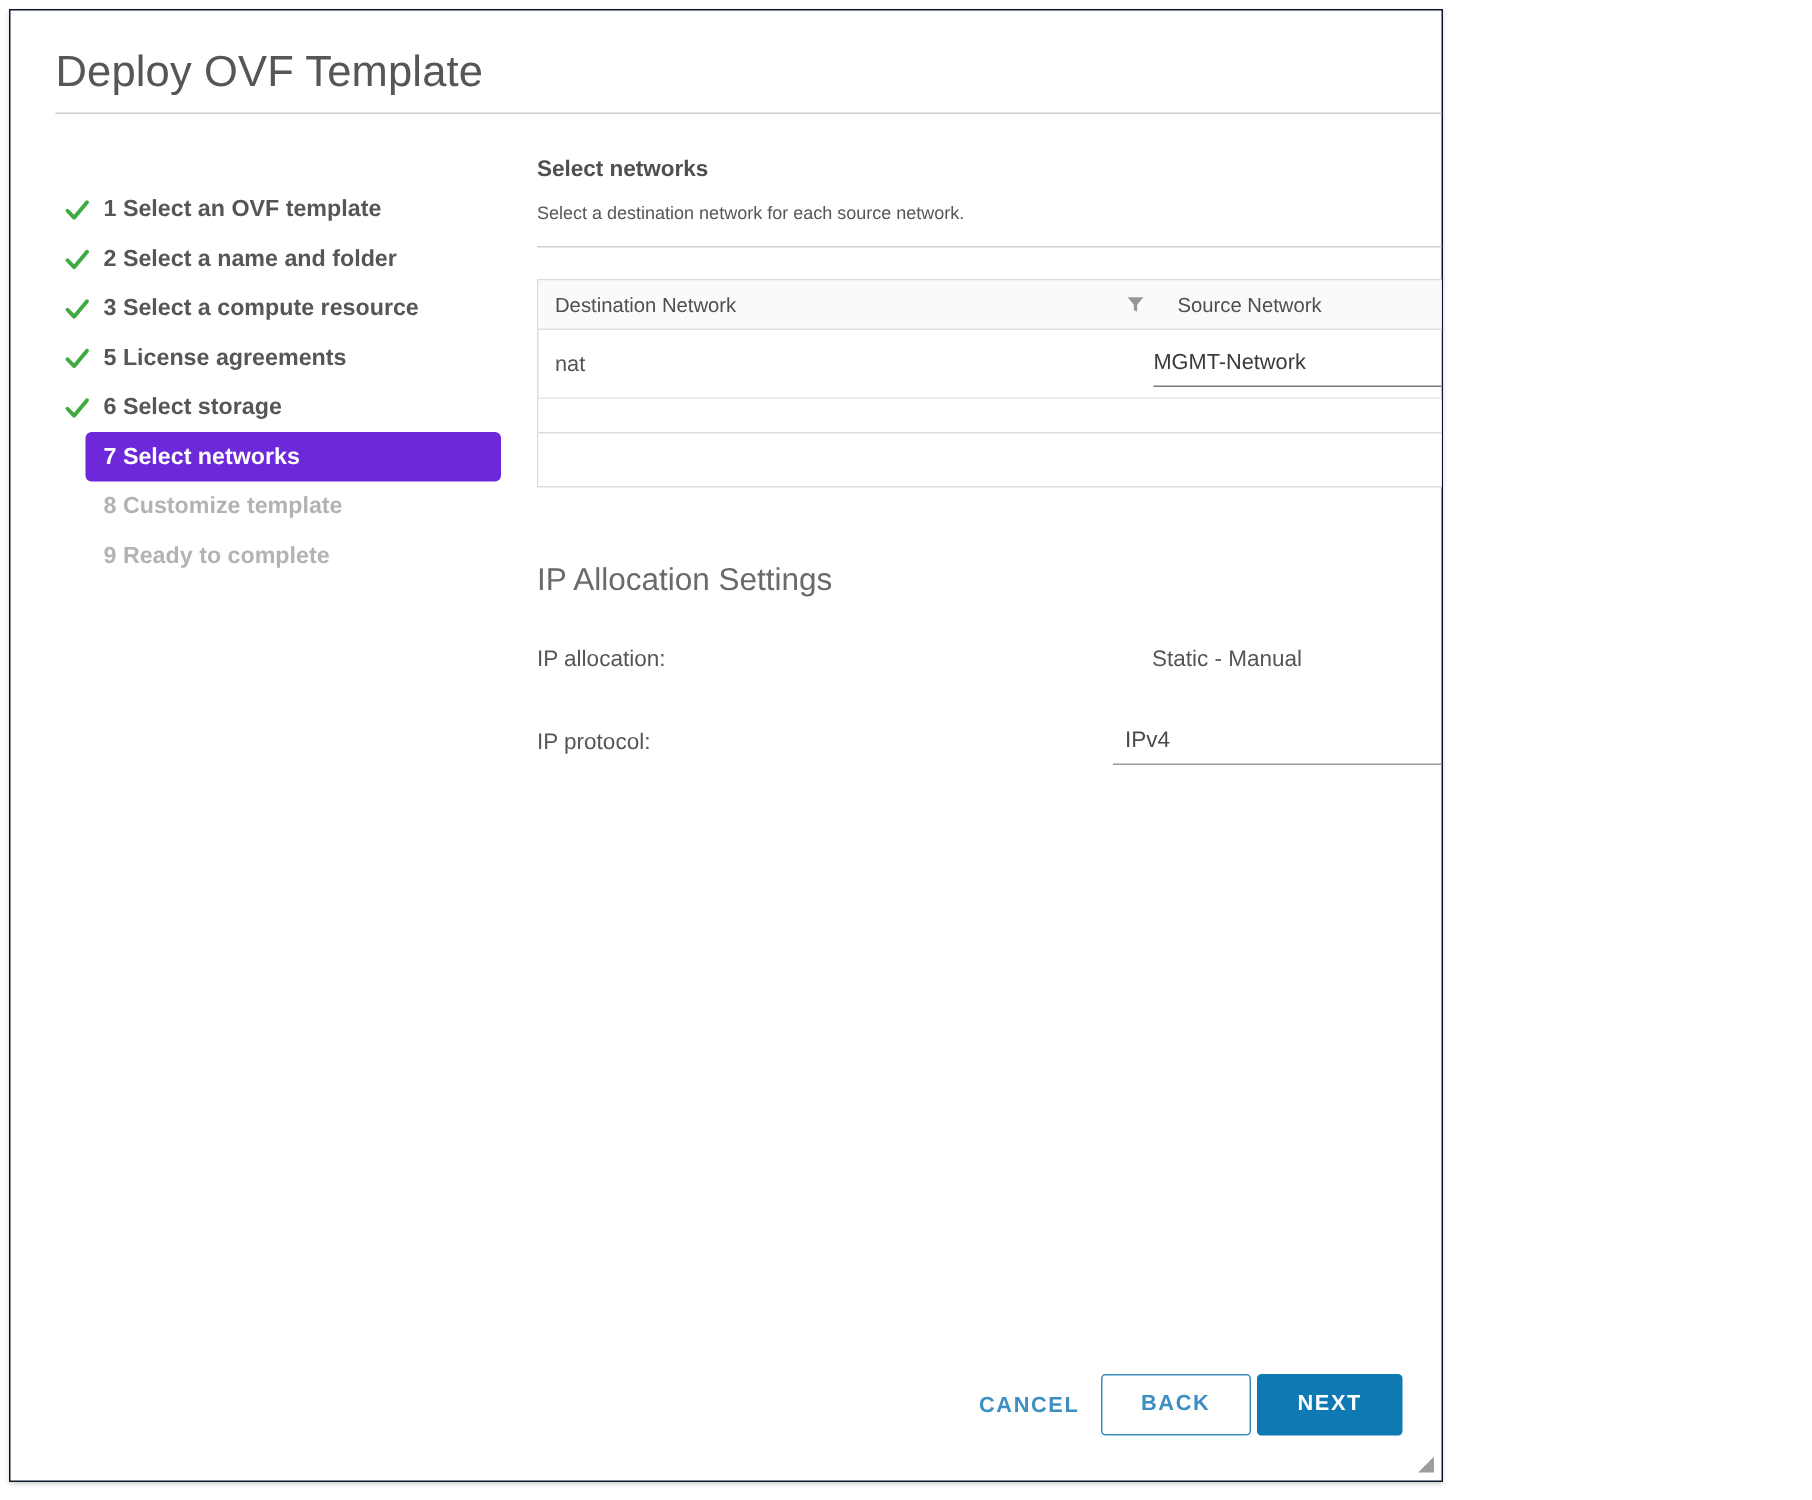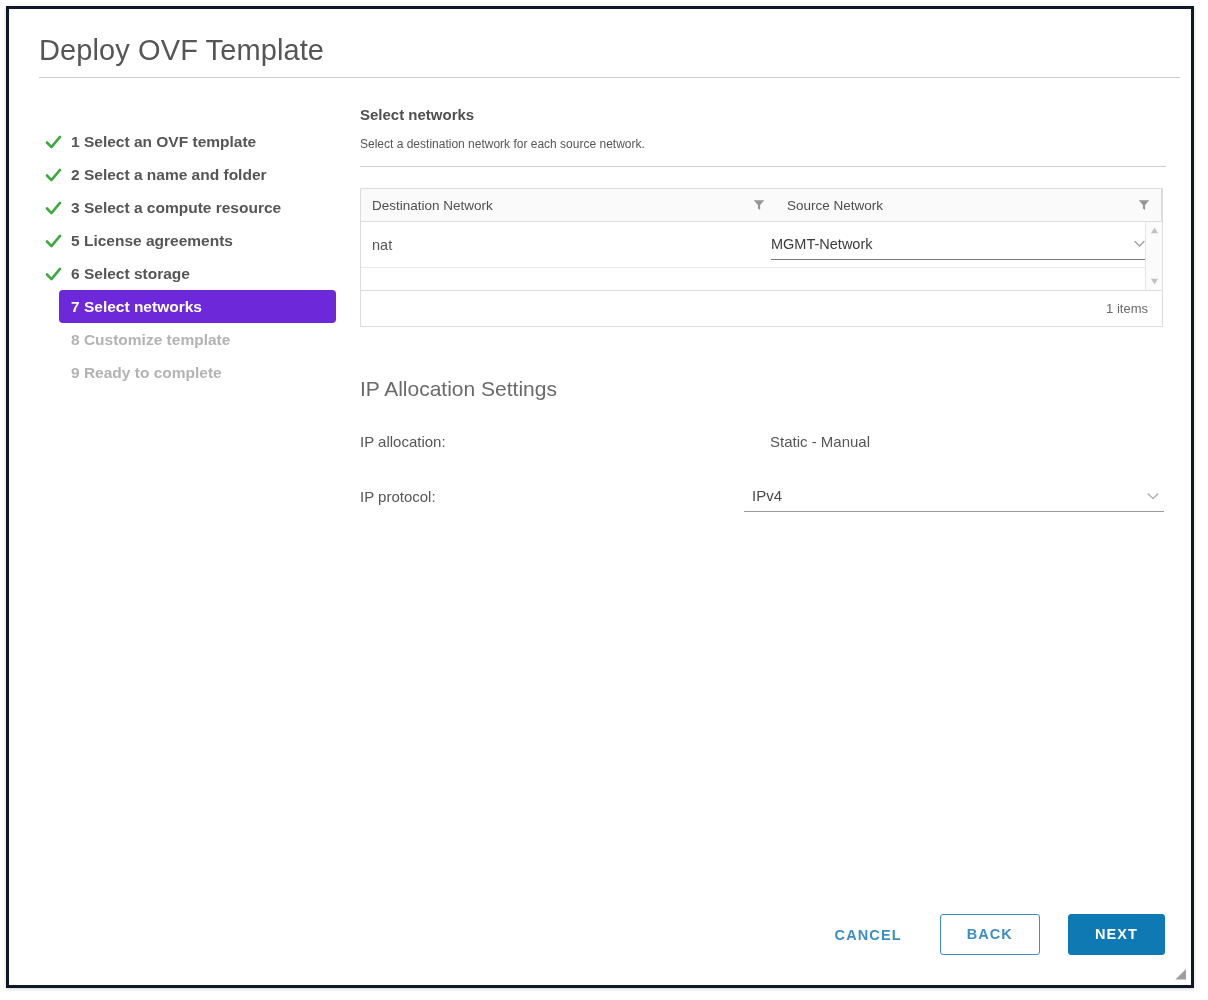--- a/index.html
+++ b/index.html
@@ -12,24 +12,24 @@
     height: 1000px;
     font-family: "Liberation Sans", sans-serif;
     -webkit-font-smoothing: antialiased;
   }
 
   
   .window {
     position: absolute;
     left: 6px;
     top: 6px;
-    width: 1188px;
+    width: 956px;
     height: 982px;
     background: #ffffff;
-    border: 3px solid #0f172a;
+    border: 1px solid #0f172a;
     box-sizing: border-box;
     box-shadow: 0 1px 3px rgba(0,0,0,0.18);
     overflow: hidden;
     padding-left: 12px;
   }
 
   
   .title-wrap {
     position: absolute;
     left: 30px;
@@ -257,21 +257,21 @@
   .proto-select .val { font-size: 15px; color: #4a4a4a; }
   .proto-select .caret { right: 4px; top: 9px; width: 14px; height: 14px; }
 
   
   .footer {
     position: absolute;
     right: 26px;
     bottom: 30px;
     display: flex;
     align-items: center;
-    gap: 28px;
+    gap: 4px;
   }
   .btn {
     font-family: "Liberation Sans", sans-serif;
     font-size: 14.5px;
     letter-spacing: 1.1px;
     font-weight: bold;
     cursor: pointer;
     box-sizing: border-box;
   }
   .btn-link {

